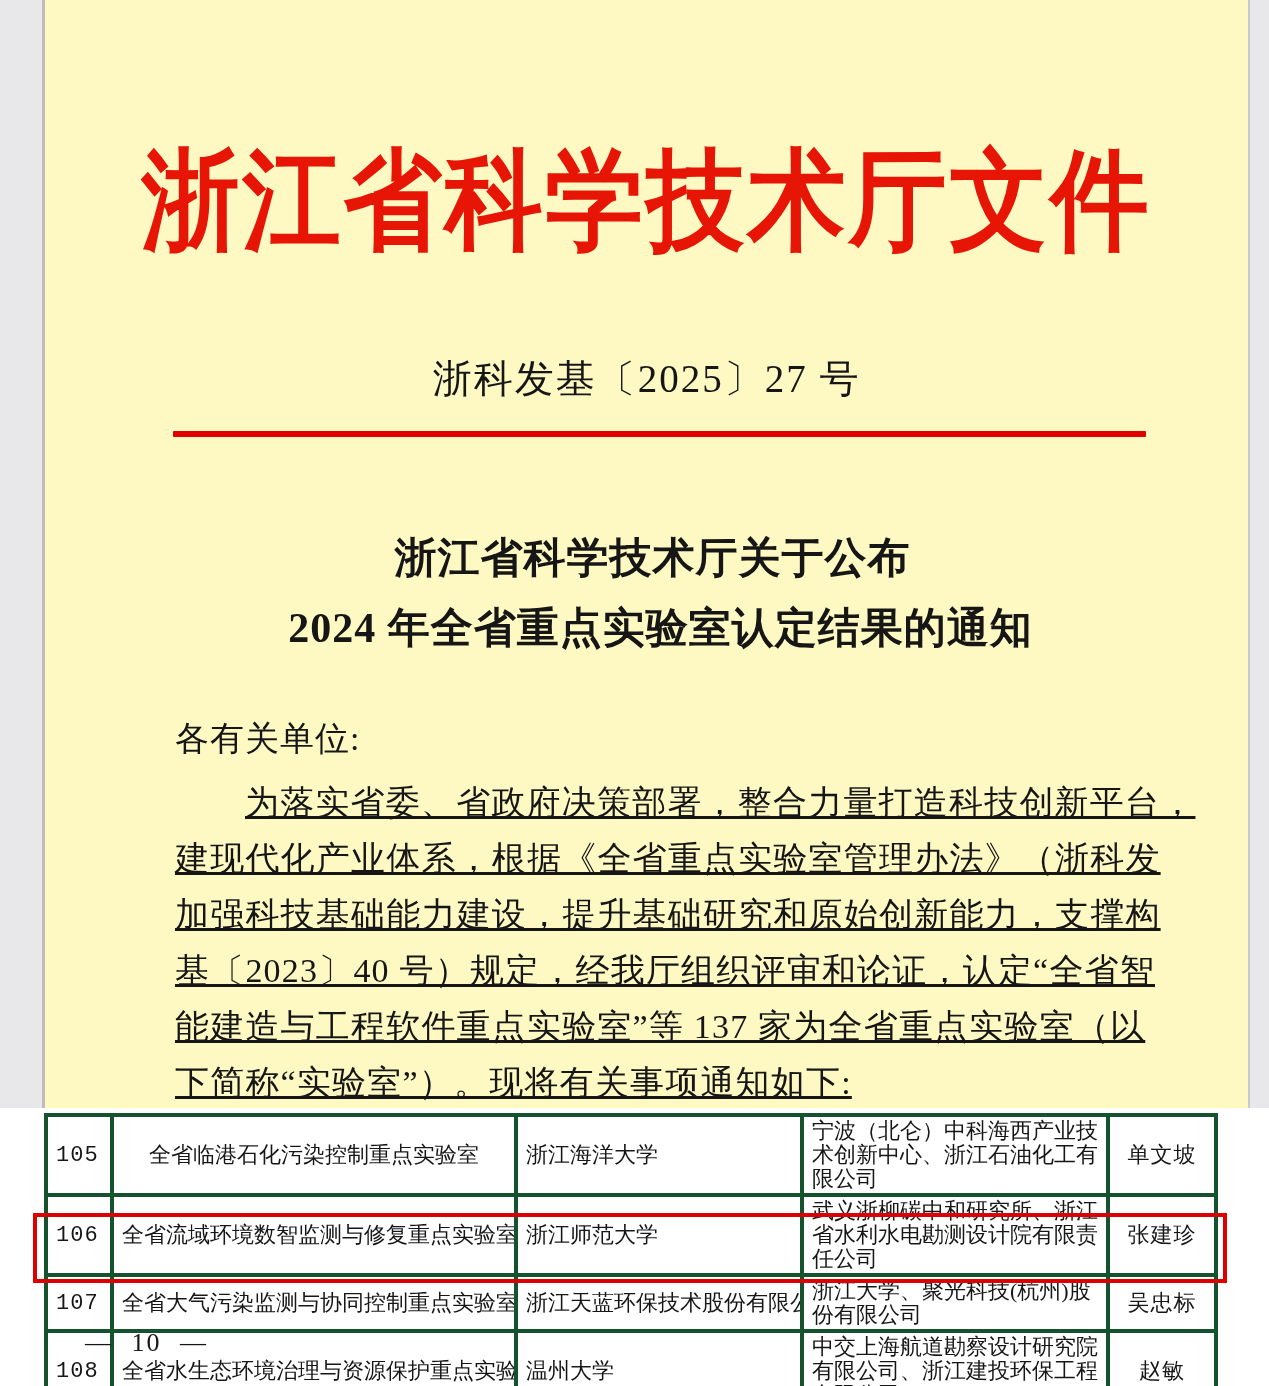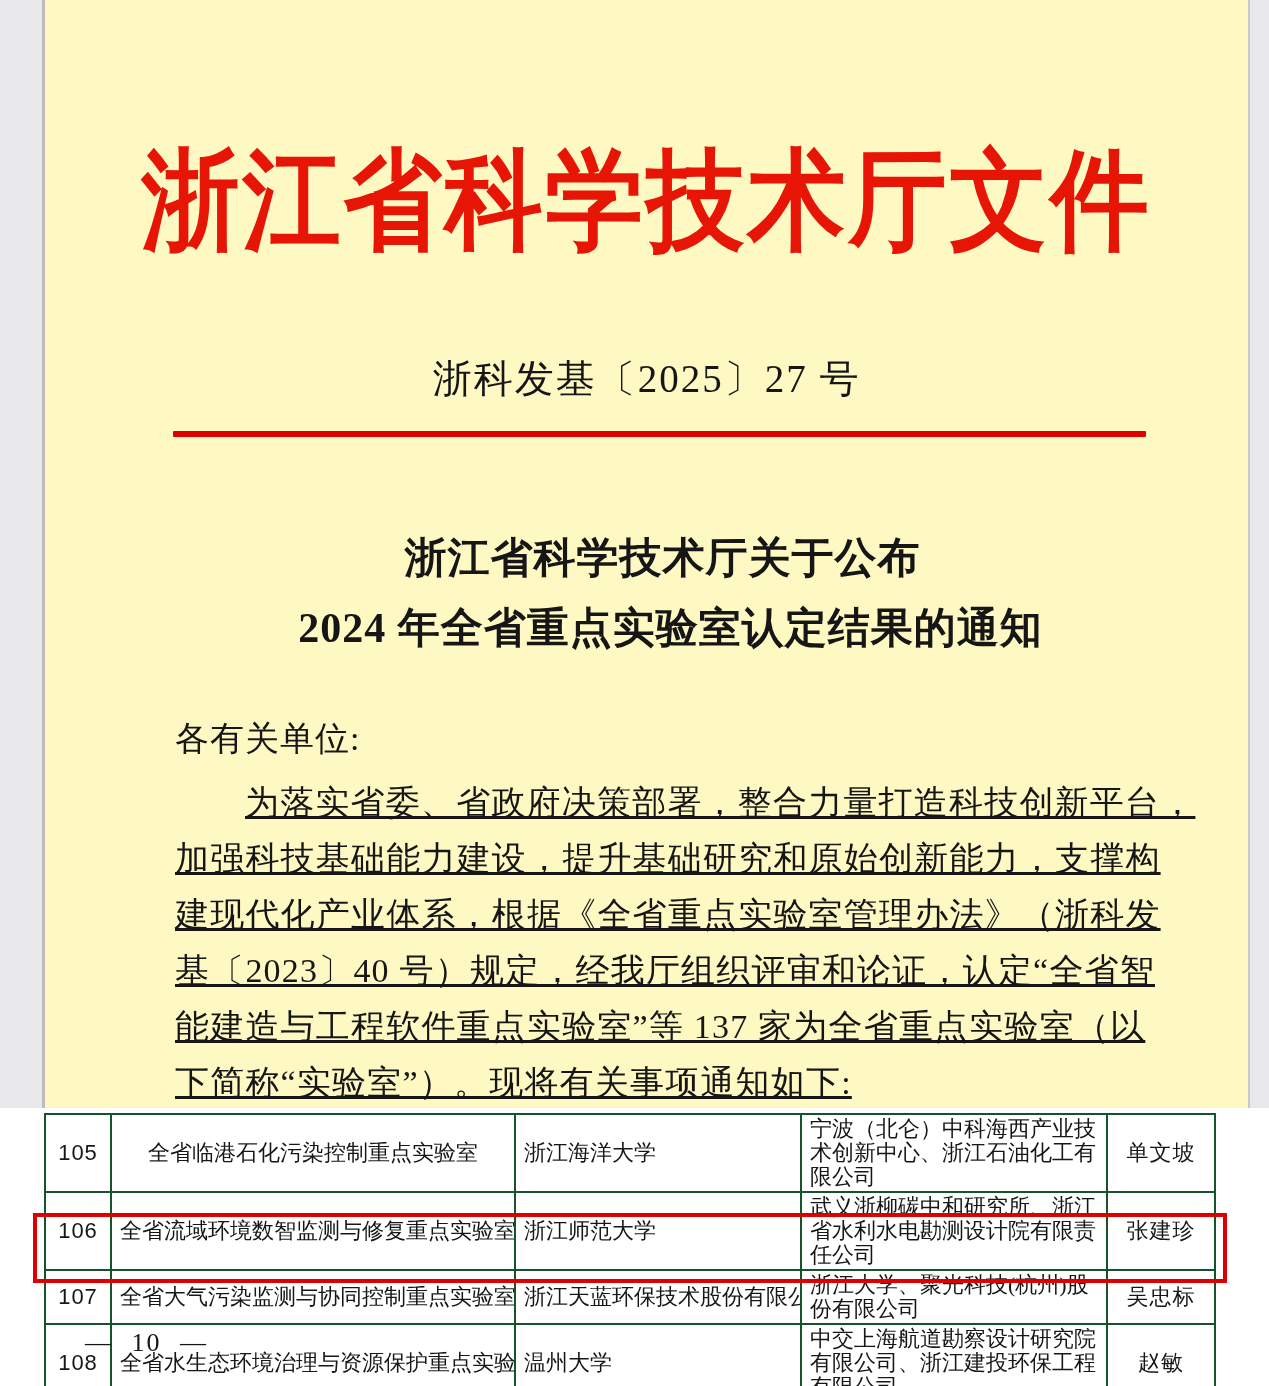--- a/index.html
+++ b/index.html
@@ -29,21 +29,21 @@
     transform:scaleY(1.12);transform-origin:50% 0;
   }
   .doc-number{
     position:absolute;left:0;top:352px;width:100%;
     text-align:center;font-size:39px;letter-spacing:2px;white-space:nowrap;
   }
   .red-line{
     position:absolute;left:128px;top:431px;width:973px;height:6px;
     background:var(--divider-red);border-radius:1px;
   }
-  .notice-title{position:absolute;left:16px;width:100%;text-align:center;
+  .notice-title{position:absolute;left:6px;width:100%;text-align:center;
     font-size:42px;font-weight:bold;letter-spacing:1px;white-space:nowrap;}
   .notice-title.l1{top:530px;}
   .notice-title.l2{top:600px;margin-left:8px;}
 
   .salutation{position:absolute;left:130px;top:716px;font-size:34px;letter-spacing:1px;white-space:nowrap;}
   .body-par{position:absolute;left:130px;top:780px;width:975px;text-decoration:underline;}
   .body-line{height:56px;line-height:46px;font-size:34px;letter-spacing:1.2px;white-space:nowrap;}
   .body-line.indent{text-indent:70px;}
 
   
@@ -52,24 +52,24 @@
   table.results{
     position:absolute;left:44px;top:5px;width:1170px;
     border-collapse:collapse;table-layout:fixed;
   }
   table.results col.c-no{width:66px;}
   table.results col.c-lab{width:404px;}
   table.results col.c-inst{width:286px;}
   table.results col.c-part{width:306px;}
   table.results col.c-dir{width:108px;}
   table.results td{
-    border:2px solid #14532d;vertical-align:middle;
+    border:4px solid #14532d;vertical-align:middle;
     font-size:22px;color:var(--ink);padding:2px 8px;overflow:hidden;
   }
-  td.no-cell{text-align:center;font-family:Liberation Sans, sans-serif;letter-spacing:1px;border-radius:21px;}
+  td.no-cell{font-family:Liberation Mono, monospace;letter-spacing:1px;border-radius:21px;}
   td.lab-cell{text-align:center;padding-left:16px;white-space:nowrap;margin-left:38px;}
   td.inst-cell{font-size:20px;padding-left:10px;white-space:nowrap;}
   td.part-cell{font-size:19px;line-height:24px;padding:3px 8px;}
   td.dir-cell{text-align:center;letter-spacing:1px;}
   tr.r-105{height:52px;} tr.r-106{height:56px;} tr.r-107{height:50px;} tr.r-108{height:52px;}
 
   .highlight-box{
     position:absolute;left:33px;top:105px;width:1186px;height:62px;
     border:4px solid var(--highlight-red);background:transparent;pointer-events:none;
   }
@@ -86,22 +86,22 @@
 
 <div class="page-top">
   <div class="header-title">浙江省科学技术厅文件</div>
   <div class="doc-number">浙科发基〔2025〕27 号</div>
   <div class="red-line"></div>
   <div class="notice-title l1">浙江省科学技术厅关于公布</div>
   <div class="notice-title l2">2024 年全省重点实验室认定结果的通知</div>
   <div class="salutation">各有关单位:</div>
   <div class="body-par">
     <div class="body-line indent">为落实省委、省政府决策部署，整合力量打造科技创新平台，</div>
+    <div class="body-line">建现代化产业体系，根据《全省重点实验室管理办法》（浙科发</div>
     <div class="body-line">加强科技基础能力建设，提升基础研究和原始创新能力，支撑构</div>
-    <div class="body-line">建现代化产业体系，根据《全省重点实验室管理办法》（浙科发</div>
     <div class="body-line">基〔2023〕40 号）规定，经我厅组织评审和论证，认定“全省智</div>
     <div class="body-line">能建造与工程软件重点实验室”等 137 家为全省重点实验室（以</div>
     <div class="body-line">下简称“实验室”）。现将有关事项通知如下:</div>
   </div>
 </div>
 
 <div class="table-section">
   <table class="results">
     <colgroup>
       <col class="c-no">

